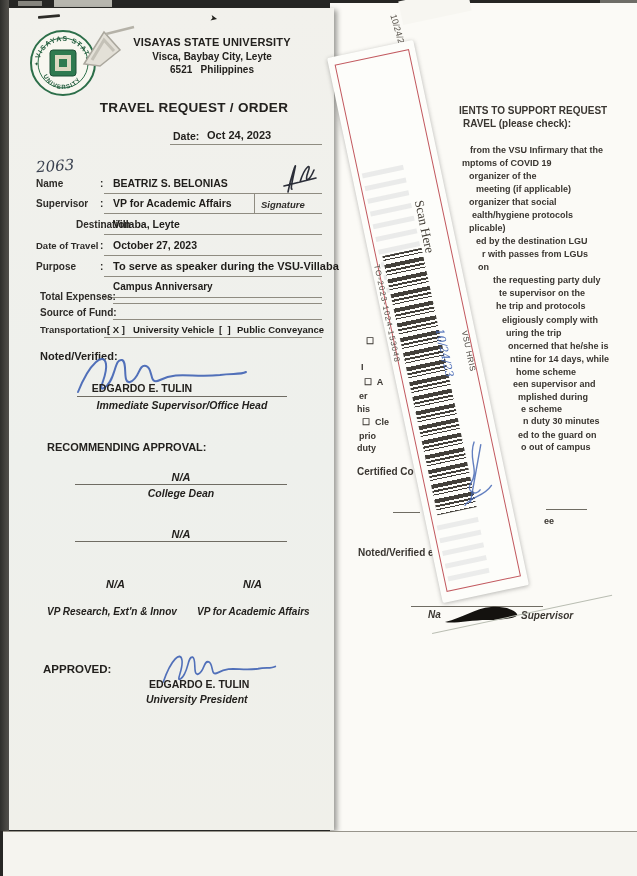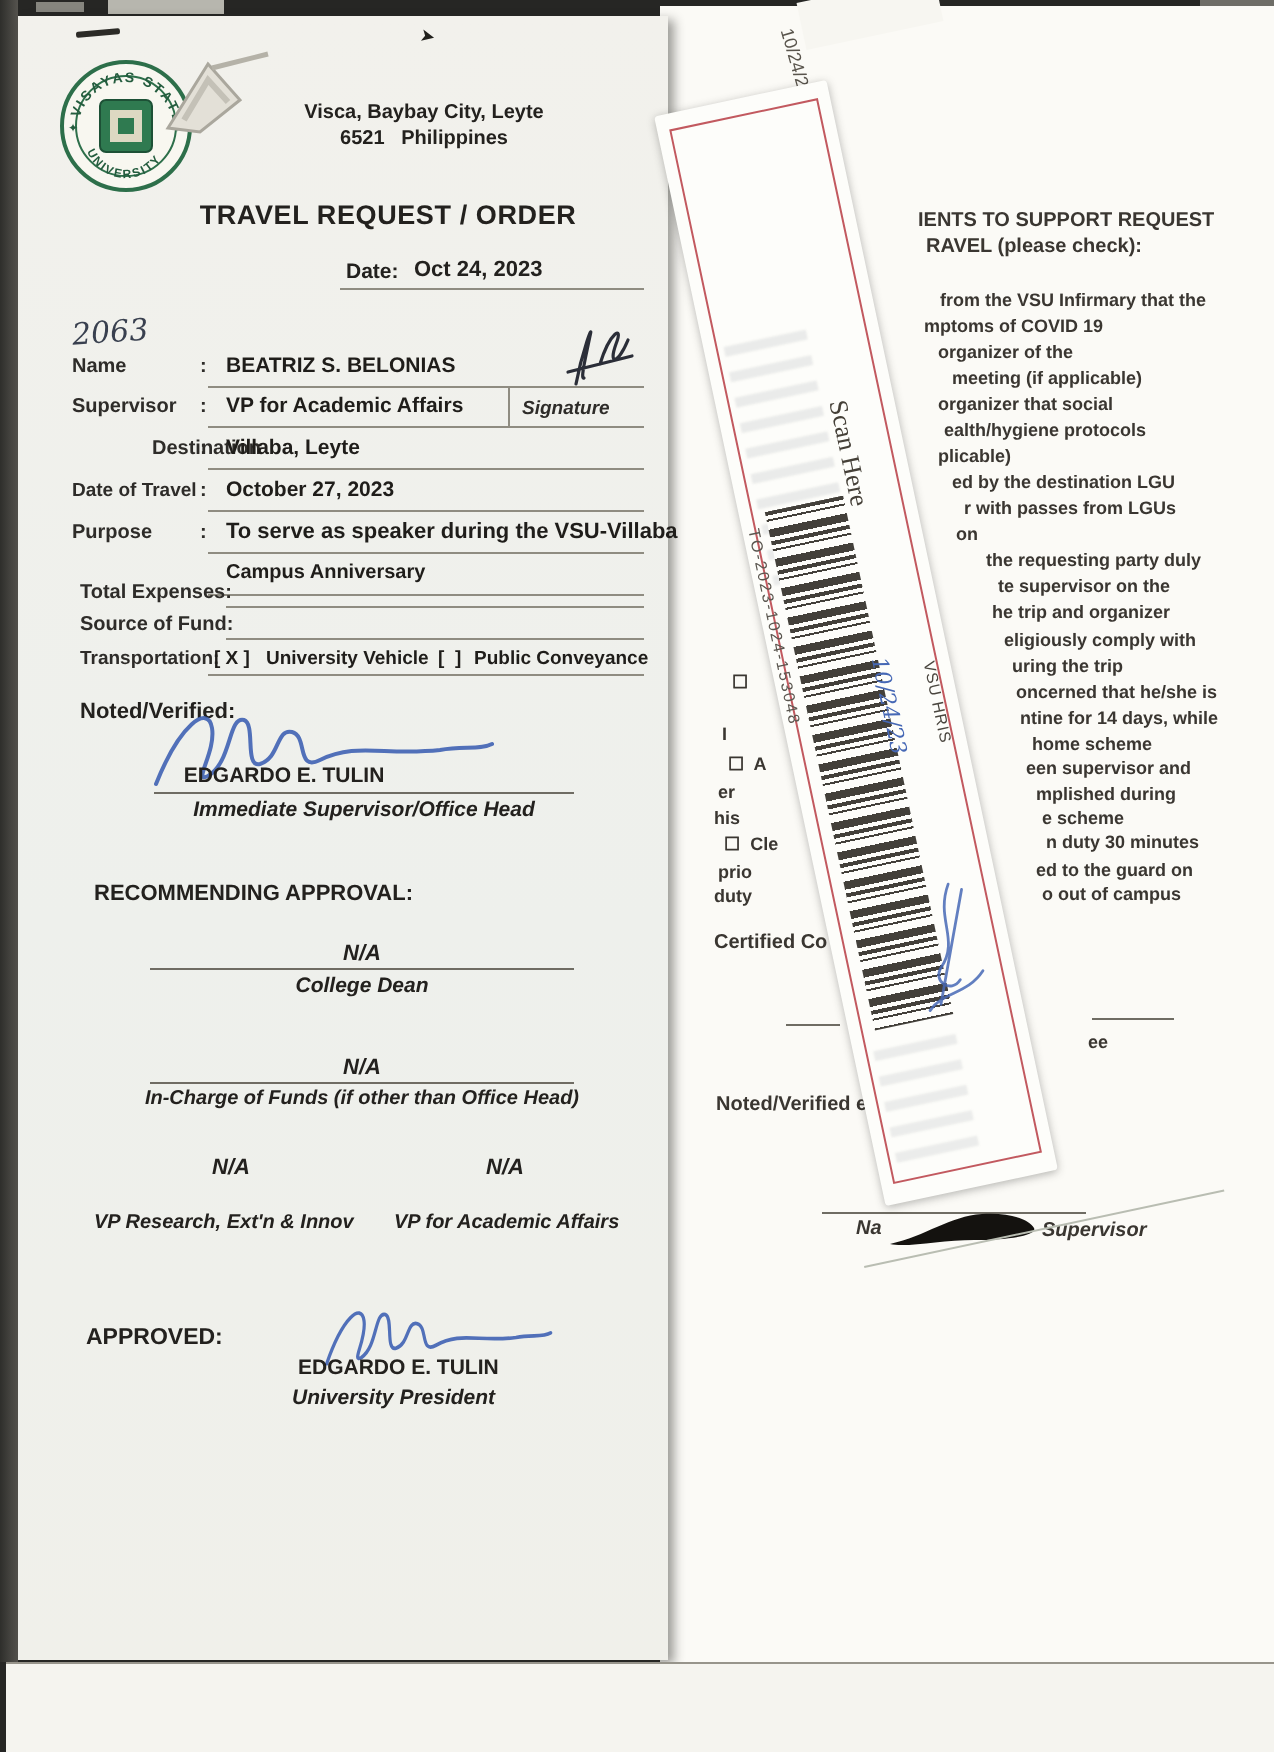--- a/index.html
+++ b/index.html
@@ -55,20 +55,21 @@
     <text x="6" y="38" font-size="6" fill="#245c3e">✦</text>
     <text x="58" y="38" font-size="6" fill="#245c3e">✦</text>
   </svg>
 
   <svg class="abs" style="left:78px;top:20px;" width="60" height="52" viewBox="0 0 60 52">
     <path d="M6,44 L26,12 L42,30 L22,46 Z" fill="#e3e0d7" stroke="#aaa79d" stroke-width="1.5"></path>
     <path d="M14,40 L26,20 L36,31" fill="none" stroke="#c4c1b7" stroke-width="3"></path>
     <path d="M28,14 L56,7" stroke="#b5b2a8" stroke-width="2.5" fill="none"></path>
   </svg>
 
+  <div class="abs b ctr" style="left:112px;top:36px;width:200px;font-size:11px;letter-spacing:.2px;">VISAYAS STATE UNIVERSITY</div>
   <div class="abs ctr" style="left:112px;top:51px;width:200px;font-size:10px;font-weight:600;">Visca, Baybay City, Leyte</div>
   <div class="abs ctr pre" style="left:112px;top:64px;width:200px;font-size:10px;font-weight:600;">6521   Philippines</div>
   <div class="abs b ctr" style="left:64px;top:100px;width:260px;font-size:13.5px;letter-spacing:.3px;">TRAVEL REQUEST / ORDER</div>
 
   <div class="abs b" style="left:173px;top:130px;font-size:10.5px;">Date:</div>
   <div class="abs b" style="left:207px;top:129px;font-size:11px;">Oct 24, 2023</div>
   <div class="abs line" style="left:170px;top:144px;width:152px;"></div>
 
   <div class="abs" style="left:36px;top:157px;font-size:15px;font-family:'DejaVu Serif',serif;font-style:italic;color:#39404f;transform:rotate(-4deg);">2063</div>
 
@@ -128,21 +129,20 @@
   <div class="abs line" style="left:77px;top:396px;width:210px;border-color:#6f6c63;"></div>
   <div class="abs b i ctr" style="left:77px;top:399px;width:210px;font-size:10.5px;">Immediate Supervisor/Office Head</div>
 
   <div class="abs b" style="left:47px;top:441px;font-size:11px;">RECOMMENDING APPROVAL:</div>
   <div class="abs b i ctr" style="left:75px;top:471px;width:212px;font-size:11px;">N/A</div>
   <div class="abs line" style="left:75px;top:484px;width:212px;border-color:#6f6c63;"></div>
   <div class="abs b i ctr" style="left:75px;top:487px;width:212px;font-size:10.5px;">College Dean</div>
 
   <div class="abs b i ctr" style="left:75px;top:528px;width:212px;font-size:11px;">N/A</div>
   <div class="abs line" style="left:75px;top:541px;width:212px;border-color:#6f6c63;"></div>
-  <div class="abs b i ctr" style="left:60px;top:544px;width:242px;font-size:10px;">In-Charge of Funds (if other than Office Head)</div>
 
   <div class="abs b i" style="left:106px;top:578px;font-size:11px;">N/A</div>
   <div class="abs b i" style="left:243px;top:578px;font-size:11px;">N/A</div>
   <div class="abs b i" style="left:47px;top:606px;font-size:10px;">VP Research, Ext'n &amp; Innov</div>
   <div class="abs b i" style="left:197px;top:606px;font-size:10px;">VP for Academic Affairs</div>
 
   <div class="abs b" style="left:43px;top:663px;font-size:11.5px;">APPROVED:</div>
   <svg class="abs" style="left:158px;top:648px;" width="120" height="40" viewBox="0 0 180 52" preserveAspectRatio="none">
     <path d="M8,44 C20,14 34,4 36,16 C38,28 26,44 34,40 C46,33 44,10 52,12 C58,14 52,36 60,34 C70,31 68,16 76,18 C84,20 78,38 90,32 C108,23 122,30 150,27 C162,25 170,27 176,24" fill="none" stroke="#3f62b4" stroke-width="2.4" stroke-linecap="round" opacity=".9"></path>
   </svg>
@@ -158,21 +158,21 @@
   <div class="abs frag" style="left:469px;top:171px;">organizer of the</div>
   <div class="abs frag" style="left:476px;top:184px;">meeting (if applicable)</div>
   <div class="abs frag" style="left:469px;top:197px;">organizer that social</div>
   <div class="abs frag" style="left:472px;top:210px;">ealth/hygiene protocols</div>
   <div class="abs frag" style="left:469px;top:223px;">plicable)</div>
   <div class="abs frag" style="left:476px;top:236px;">ed by the destination LGU</div>
   <div class="abs frag" style="left:482px;top:249px;">r with passes from LGUs</div>
   <div class="abs frag" style="left:478px;top:262px;">on</div>
   <div class="abs frag" style="left:493px;top:275px;">the requesting party duly</div>
   <div class="abs frag" style="left:499px;top:288px;">te supervisor on the</div>
-  <div class="abs frag" style="left:496px;top:301px;">he trip and organizer</div>
+  <div class="abs frag" style="left:496px;top:301px;">he trip and protocols</div>
   <div class="abs frag" style="left:502px;top:315px;">eligiously comply with</div>
   <div class="abs frag" style="left:506px;top:328px;">uring the trip</div>
   <div class="abs frag" style="left:508px;top:341px;">oncerned that he/she is</div>
   <div class="abs frag" style="left:510px;top:354px;">ntine for 14 days, while</div>
   <div class="abs frag" style="left:516px;top:367px;">home scheme</div>
   <div class="abs frag" style="left:513px;top:379px;">een supervisor and</div>
   <div class="abs frag" style="left:518px;top:392px;">mplished during</div>
   <div class="abs frag" style="left:521px;top:404px;">e scheme</div>
   <div class="abs frag" style="left:523px;top:416px;">n duty 30 minutes</div>
   <div class="abs frag" style="left:518px;top:430px;">ed to the guard on</div>

